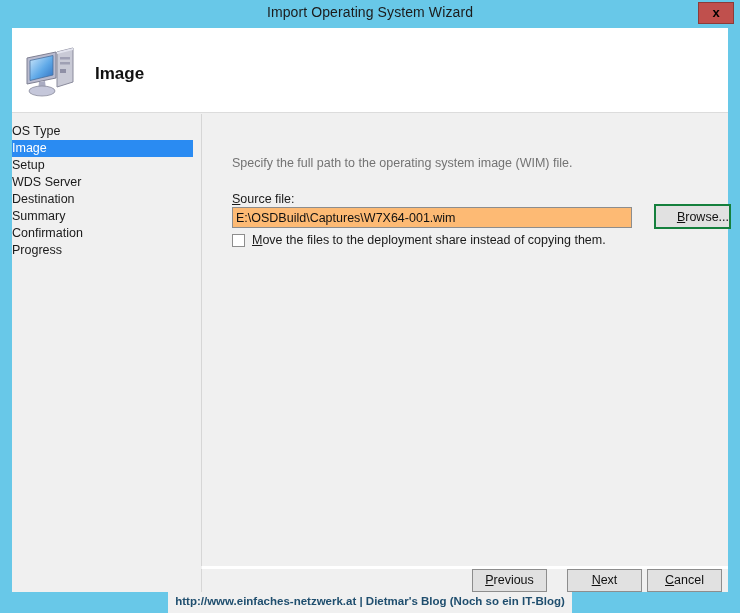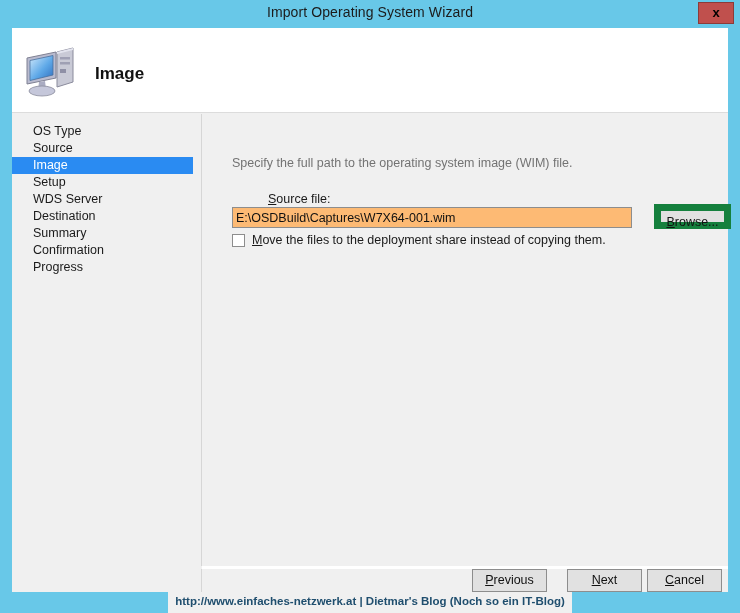--- a/index.html
+++ b/index.html
@@ -108,21 +108,20 @@
   }
   .sidebar-list {
     position: absolute;
     left: 0;
     top: 9px;
     width: 189px;
   }
   .sidebar-item {
     height: 17px;
     line-height: 17px;
-    padding-left: 21px;
     font-size: 12.5px;
     color: #1a1a1a;
     box-sizing: border-box;
     cursor: default;
   }
   .sidebar-item.selected {
     background: #2a8bf2;
     color: #ffffff;
     margin-right: 8px;
   }
@@ -144,21 +143,20 @@
     top: 42px;
     font-size: 12.5px;
     color: #737373;
   }
   .field-label {
     position: absolute;
     left: 30px;
     top: 78px;
     font-size: 12.5px;
     color: #1a1a1a;
-    margin-left: 36px;
   }
   .source-input {
     position: absolute;
     left: 30px;
     top: 93px;
     width: 400px;
     height: 21px;
     background: #fdba74;
     border: 1px solid #8d8d8d;
     box-sizing: border-box;
@@ -168,26 +166,26 @@
     padding: 0 3px;
     line-height: 19px;
   }
   .browse-button {
     position: absolute;
     left: 452px;
     top: 90px;
     width: 77px;
     height: 25px;
     background: #e1e1e1;
-    border: 7px solid #15803d;
+    border: 2px solid #15803d;
     box-sizing: border-box;
     font-family: "Liberation Sans", sans-serif;
     font-size: 12.5px;
     color: #111111;
-    text-align: center;
+    text-align: right;
     line-height: 23px;
     cursor: pointer;
   }
   .checkbox-row {
     position: absolute;
     left: 30px;
     top: 119px;
     display: flex;
     align-items: center;
     cursor: pointer;
@@ -297,21 +295,20 @@
           <polygon points="18,44 24,43 25,51 17,52" fill="#aaacc2"></polygon>
           <ellipse cx="21" cy="53" rx="13" ry="5" fill="#c5c7da" stroke="#8a8b9c" stroke-width="0.8"></ellipse>
         </svg>
       </div>
       <div class="header-title">Image</div>
     </div>
 
     <div class="sidebar">
       <div class="sidebar-list">
         <div class="sidebar-item">OS Type</div>
-        <div class="sidebar-item">Source</div>
         <div class="sidebar-item selected">Image</div>
         <div class="sidebar-item">Setup</div>
         <div class="sidebar-item">WDS Server</div>
         <div class="sidebar-item">Destination</div>
         <div class="sidebar-item">Summary</div>
         <div class="sidebar-item">Confirmation</div>
         <div class="sidebar-item">Progress</div>
       </div>
     </div>
 

